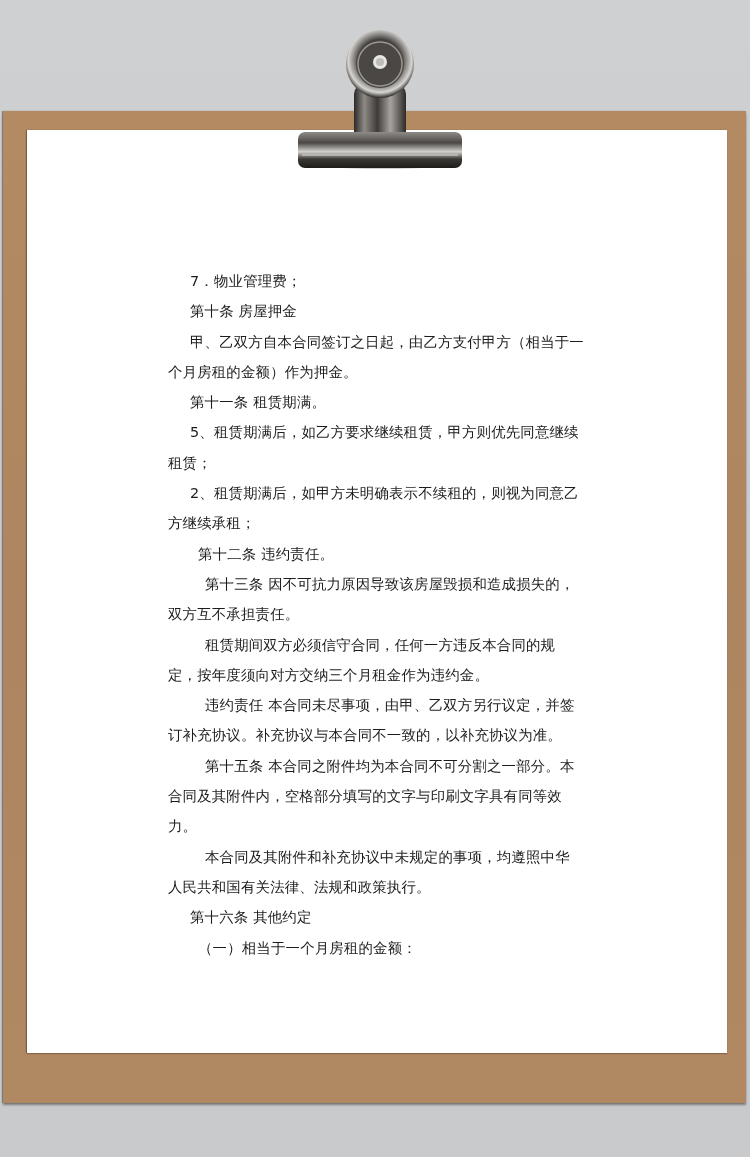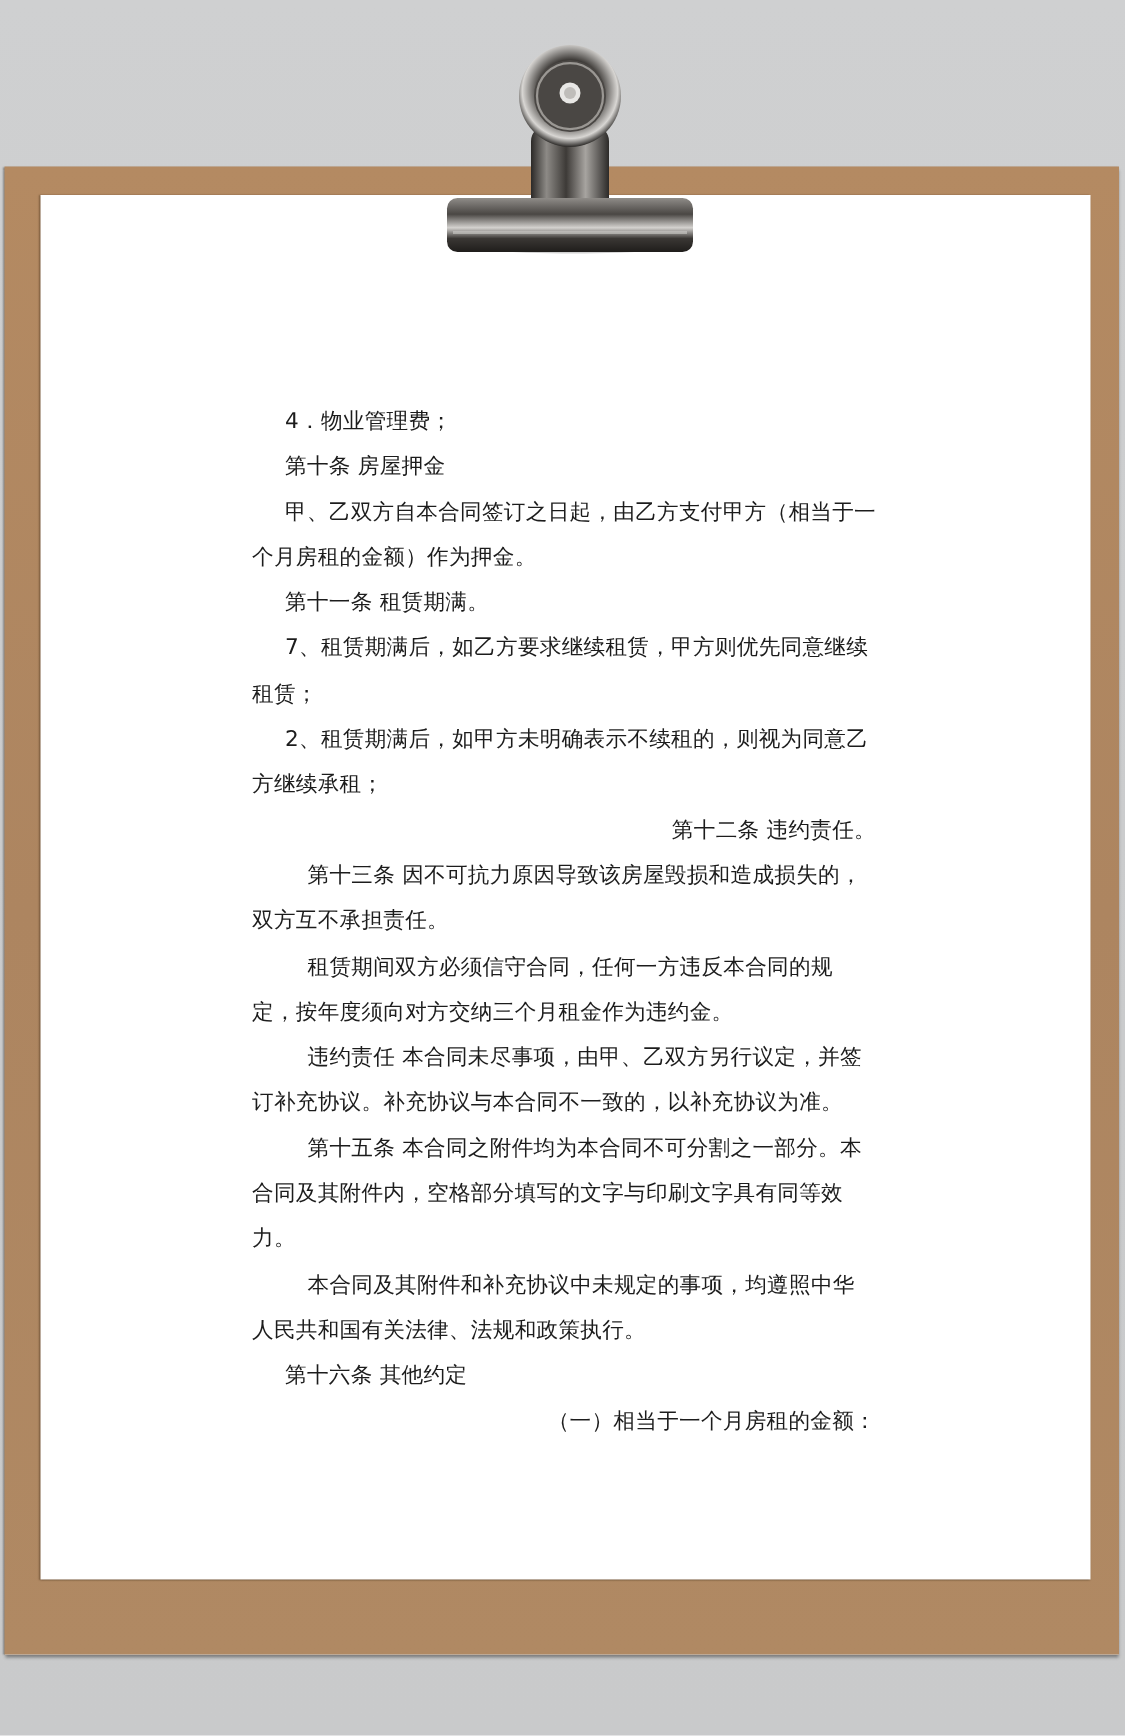--- a/index.html
+++ b/index.html
@@ -18,21 +18,21 @@
       background: #ffffff;
       box-shadow: -1px 0 1px rgba(60,40,20,0.45), 0 1px 1px rgba(80,55,30,0.35);
     }
     .clip { position: absolute; left: 296px; top: 24px; width: 168px; height: 148px; }
     .doc {
       position: absolute; left: 168px; top: 266px; width: 416px;
       color: #1c1c1c; font-size: 14.4px; line-height: 30.3px; letter-spacing: 0.2px;
     }
     .doc p { margin: 0; }
     .i1 { text-indent: 22px; }
-    .i2 { text-indent: 30px; text-align: right; }
+    .i2 { text-indent: 30px; }
     .i3 { text-indent: 37px; }
   </style>
 </head>
 <body>
 
 <div class="board"></div>
 <div class="paper"></div>
 
 <svg class="clip" viewBox="0 0 168 148" xmlns="http://www.w3.org/2000/svg">
   <defs>
@@ -62,25 +62,25 @@
   <circle cx="84" cy="40" r="34" fill="url(#ring)"></circle>
   <circle cx="84" cy="40" r="24" fill="#4a4744"></circle>
   <circle cx="84" cy="40" r="22" fill="none" stroke="#9a9793" stroke-width="1.5"></circle>
   <circle cx="84" cy="38" r="7" fill="#e8e7e5"></circle>
   <circle cx="84" cy="38" r="4" fill="#bfbdba"></circle>
   <rect x="2" y="108" width="164" height="36" rx="7" fill="url(#bar)"></rect>
   <rect x="6" y="130" width="156" height="2" fill="#cfcdca" opacity="0.6"></rect>
 </svg>
 
 <div class="doc">
-  <p class="i1">4．物业管理费；</p>
+  <p class="i1">7．物业管理费；</p>
   <p class="i1">第十条  房屋押金</p>
   <p class="i1">甲、乙双方自本合同签订之日起，由乙方支付甲方（相当于一个月房租的金额）作为押金。</p>
   <p class="i1">第十一条  租赁期满。</p>
-  <p class="i1">7、租赁期满后，如乙方要求继续租赁，甲方则优先同意继续租赁；</p>
+  <p class="i1">5、租赁期满后，如乙方要求继续租赁，甲方则优先同意继续租赁；</p>
   <p class="i1">2、租赁期满后，如甲方未明确表示不续租的，则视为同意乙方继续承租；</p>
   <p class="i2">第十二条  违约责任。</p>
   <p class="i3">第十三条  因不可抗力原因导致该房屋毁损和造成损失的，双方互不承担责任。</p>
   <p class="i3">租赁期间双方必须信守合同，任何一方违反本合同的规定，按年度须向对方交纳三个月租金作为违约金。</p>
   <p class="i3">违约责任  本合同未尽事项，由甲、乙双方另行议定，并签订补充协议。补充协议与本合同不一致的，以补充协议为准。</p>
   <p class="i3">第十五条  本合同之附件均为本合同不可分割之一部分。本合同及其附件内，空格部分填写的文字与印刷文字具有同等效力。</p>
   <p class="i3">本合同及其附件和补充协议中未规定的事项，均遵照中华人民共和国有关法律、法规和政策执行。</p>
   <p class="i1">第十六条    其他约定</p>
   <p class="i2">（一）相当于一个月房租的金额：</p>
 </div>

